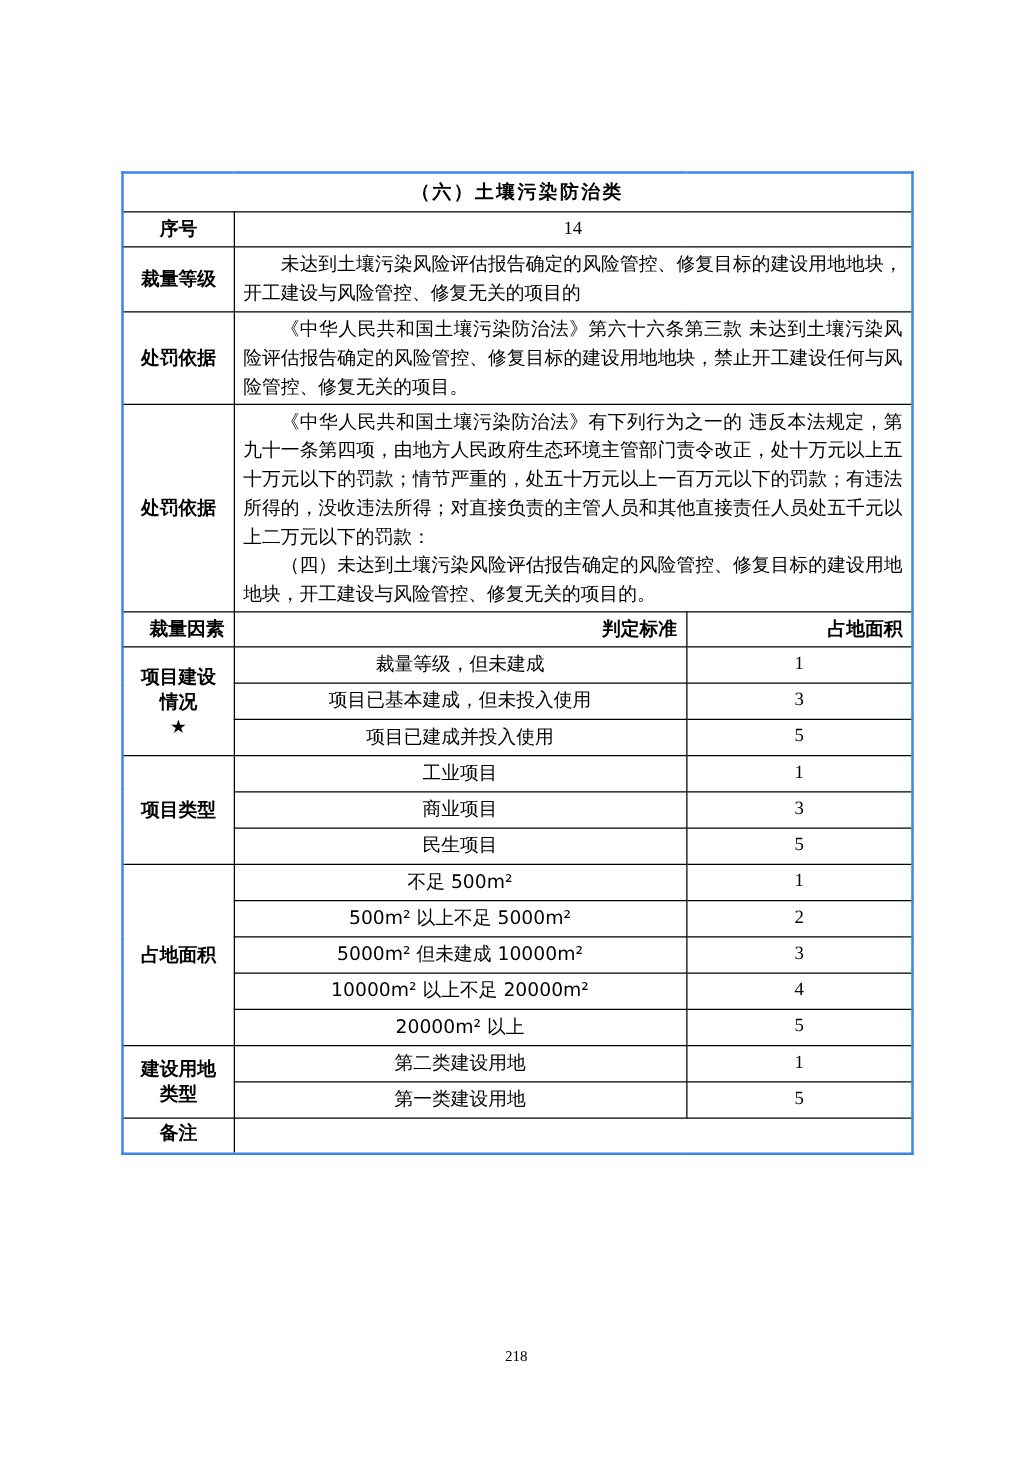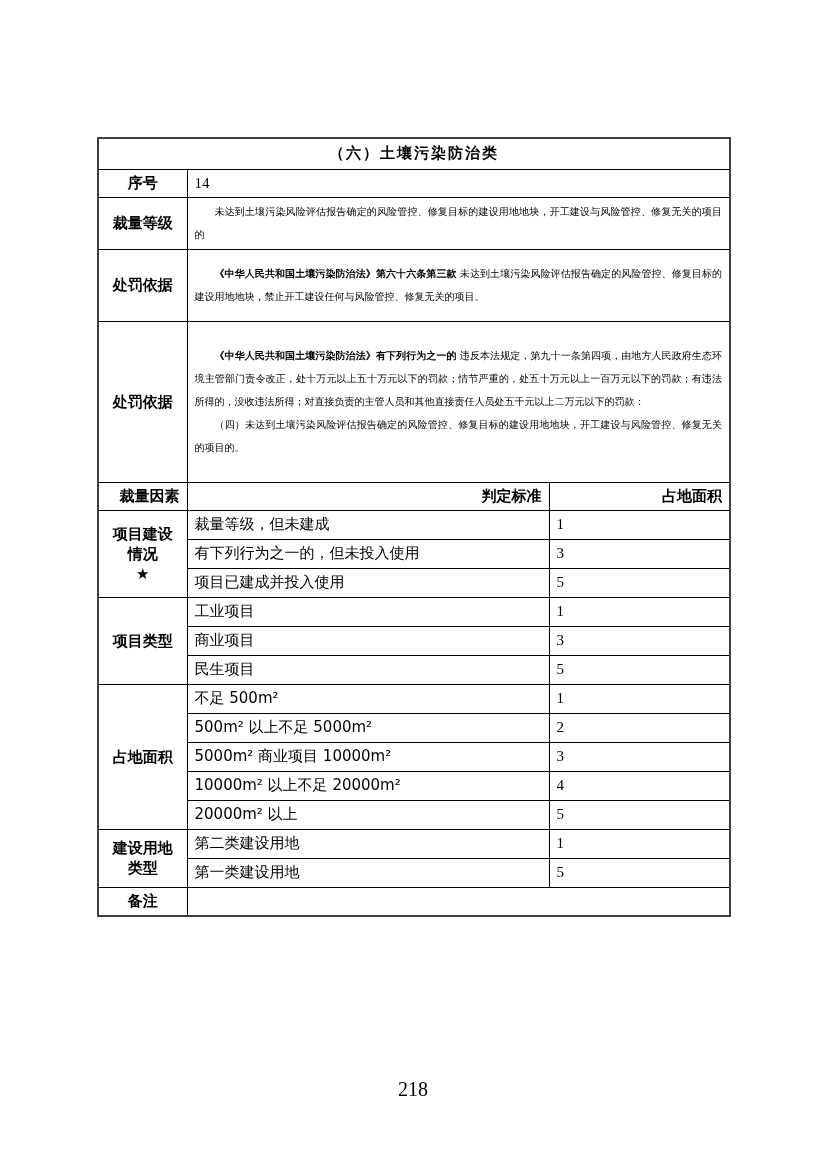--- a/index.html
+++ b/index.html
@@ -10,21 +10,21 @@
     font-family: "DejaVu Sans", sans-serif;
     position: relative;
   }
   .doc-table {
     position: absolute;
     left: 97px;
     top: 137px;
     width: 632px;
     border-collapse: collapse;
     table-layout: fixed;
-    border: 2px solid #404040;
+    border: 2px solid #3b82f6;
   }
   .doc-table td, .doc-table th {
     border: 1px solid #000;
     vertical-align: middle;
     font-size: 15px;
     padding: 2px 7px;
   }
   .c1 { width: 89px; }
   .c2 { width: 362px; }
   .c3 { width: 181px; }
@@ -36,48 +36,48 @@
     letter-spacing: 2px;
     height: 31px;
     padding: 0;
   }
   .label-cell {
     font-weight: bold;
     text-align: center;
     white-space: pre-line;
     line-height: 20px;
   }
-  .center { text-align: left; }
+  .center { text-align: center; }
   .serif { font-family: "Liberation Serif", serif; font-size: 15px; }
 
   .r-xuhao td { height: 28px; }
   .r-weifa td { height: 52px; }
   .r-weifan td { height: 72px; }
   .r-chufa td { height: 161px; }
   .r-header td { height: 28px; text-align: right; }
   .r-factor td { height: 29px; }
-  .r-beizhu td { height: 29px; }
+  .r-beizhu td { height: 29px; font-family: Liberation Mono, monospace; }
 
   .para {
     text-indent: 2em;
     text-align: justify;
     line-height: 23px;
-    font-size: 10px;
+    font-size: 15px;
   }
-  .bold-lead { font-weight: bold; }
+  .bold-lead { font-weight: normal; }
   .body-cell { padding: 4px 8px; }
 
   .page-number {
     position: absolute;
     top: 1078px;
     left: 0;
     width: 100%;
     text-align: center;
     font-family: "Liberation Serif", serif;
-    font-size: 20px;
+    font-size: 12px;
   }
 </style>
 </head>
 <body>
 
 <div>
 
   <table class="doc-table">
     <colgroup>
         <col class="c1">
@@ -124,21 +124,21 @@
     </tr>
 
     <tr class="r-factor">
       <td rowspan="3" class="label-cell">项目建设
 情况
 ★</td>
       <td class="center">裁量等级，但未建成</td>
       <td class="center serif">1</td>
     </tr>
     <tr class="r-factor">
-      <td class="center">有下列行为之一的，但未投入使用</td>
+      <td class="center">项目已基本建成，但未投入使用</td>
       <td class="center serif">3</td>
     </tr>
     <tr class="r-factor">
       <td class="center">项目已建成并投入使用</td>
       <td class="center serif">5</td>
     </tr>
 
     <tr class="r-factor">
       <td rowspan="3" class="label-cell">项目类型</td>
       <td class="center">工业项目</td>
@@ -156,21 +156,21 @@
     <tr class="r-factor">
       <td rowspan="5" class="label-cell">占地面积</td>
       <td class="center">不足 500m²</td>
       <td class="center serif">1</td>
     </tr>
     <tr class="r-factor">
       <td class="center">500m² 以上不足 5000m²</td>
       <td class="center serif">2</td>
     </tr>
     <tr class="r-factor">
-      <td class="center">5000m² 商业项目 10000m²</td>
+      <td class="center">5000m² 但未建成 10000m²</td>
       <td class="center serif">3</td>
     </tr>
     <tr class="r-factor">
       <td class="center">10000m² 以上不足 20000m²</td>
       <td class="center serif">4</td>
     </tr>
     <tr class="r-factor">
       <td class="center">20000m² 以上</td>
       <td class="center serif">5</td>
     </tr>

